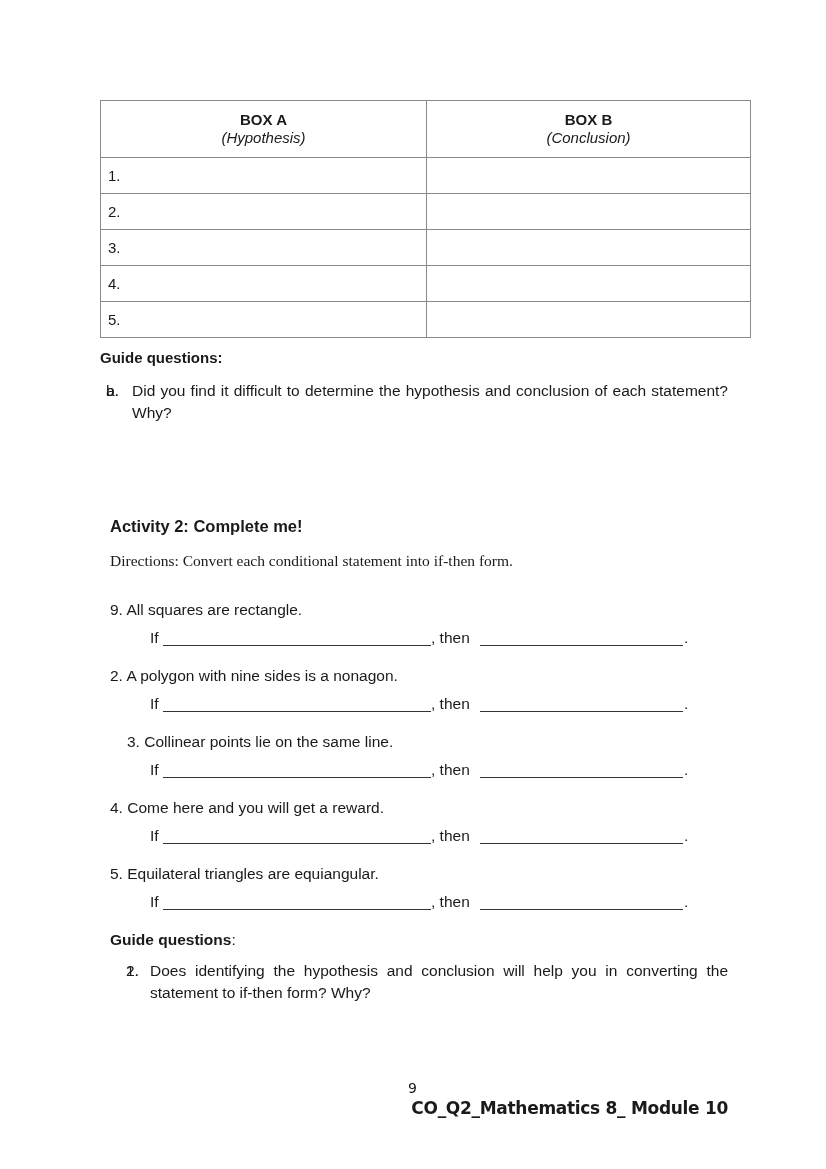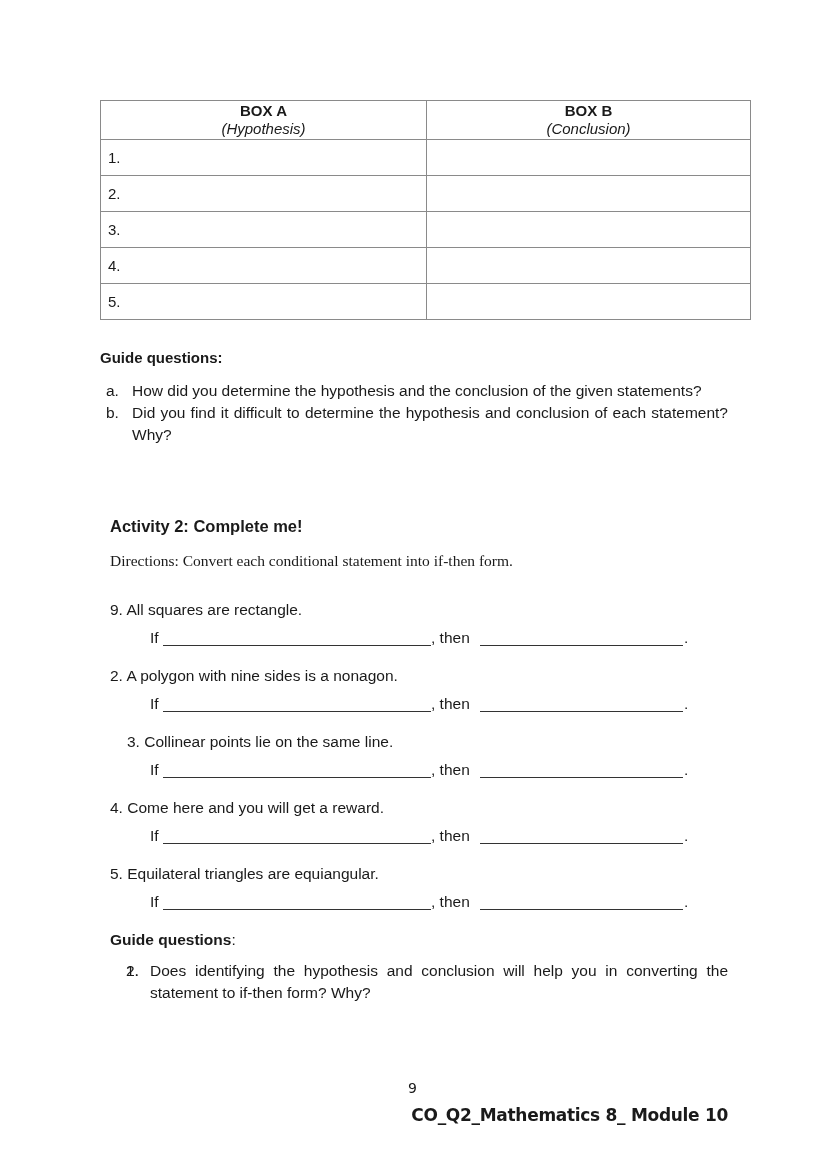--- a/index.html
+++ b/index.html
@@ -11,21 +11,21 @@
 
     
     table.box {
       position: absolute; left: 100px; top: 100px; width: 651px;
       border-collapse: collapse; font-size: 15px;
     }
     table.box td, table.box th {
       border: 1px solid #8a8a8a; padding: 0 0 0 7px; vertical-align: middle;
       text-align: left; font-weight: normal;
     }
-    table.box th { text-align: center; padding: 0; height: 38px; line-height: 18px; }
+    table.box th { text-align: center; padding: 9px; height: 38px; line-height: 18px; }
     table.box th .h { font-weight: bold; display: block; }
     table.box th .sub { font-style: italic; display: block; }
     table.box td.c1 { width: 318px; }
     table.box tr.r td { height: 35px; }
 
     .heading { font-weight: bold; font-size: 15px; }
     .para { font-size: 15px; line-height: 22px; }
 
     ol.alpha { position: absolute; left: 106px; top: 380px; width: 622px; margin: 0; padding: 0; list-style: none; }
     ol.alpha li { position: relative; padding-left: 26px; font-size: 15.5px; line-height: 22px; text-align: justify; }
@@ -35,21 +35,21 @@
     .item { position: absolute; left: 110px; font-size: 15.5px; }
     .ifline { position: absolute; left: 150px; font-size: 15.5px; height: 20px; width: 560px; }
     .ifline span { position: absolute; top: 0; }
     .blank { position: absolute; top: 16px; height: 0; border-bottom: 1px solid #333; }
 
     ol.num { position: absolute; left: 126px; top: 960px; width: 602px; margin: 0; padding: 0; list-style: none; }
     ol.num li { position: relative; padding-left: 24px; font-size: 15.5px; line-height: 22px; text-align: justify; }
     ol.num li .mk { position: absolute; left: 0; top: 0; }
 
     .page-num { position: absolute; left: 408px; top: 1080px; font-size: 14px; font-family: "DejaVu Sans", sans-serif; }
-    .footer { position: absolute; right: 98px; top: 1098px; font-size: 17px; font-family: "DejaVu Sans", sans-serif; font-weight: bold; letter-spacing: -0.3px; margin-top: 7px; }
+    .footer { position: absolute; right: 98px; top: 1098px; font-size: 17px; font-family: "DejaVu Sans", sans-serif; font-weight: bold; letter-spacing: -0.3px; }
     .watermark { position: absolute; left: 336px; top: 1171px; font-size: 15px; color: #15803d; font-family: Liberation Serif, serif; letter-spacing: 0.5px; }
   </style>
 </head>
 <body>
 
 <table class="box">
   <tbody>
       <tr>
     <th>
       <span class="h">BOX A</span>
@@ -80,21 +80,20 @@
     <td class="c1">5.</td>
     <td></td>
   </tr>
 </tbody>
   </table>
 
 <div class="abs heading" style="left:100px; top:349px;">Guide questions:</div>
 <ol class="alpha">
   <li>
     <span class="mk">a.</span>
-    <span>How did you determine the hypothesis and the conclusion of the given statements?</span>
   </li>
   <li>
     <span class="mk">b.</span>
     <span>Did you find it difficult to determine the hypothesis and conclusion of each statement? Why?</span>
   </li>
 </ol>
 
 <div class="abs act-title" style="left:110px; top:517px;">Activity 2:  Complete me!</div>
 <div class="abs para" style="left:110px; top:550px; font-size:15.5px;font-family:Liberation Serif, serif;">Directions: Convert each conditional statement into if-then form.</div>
 

